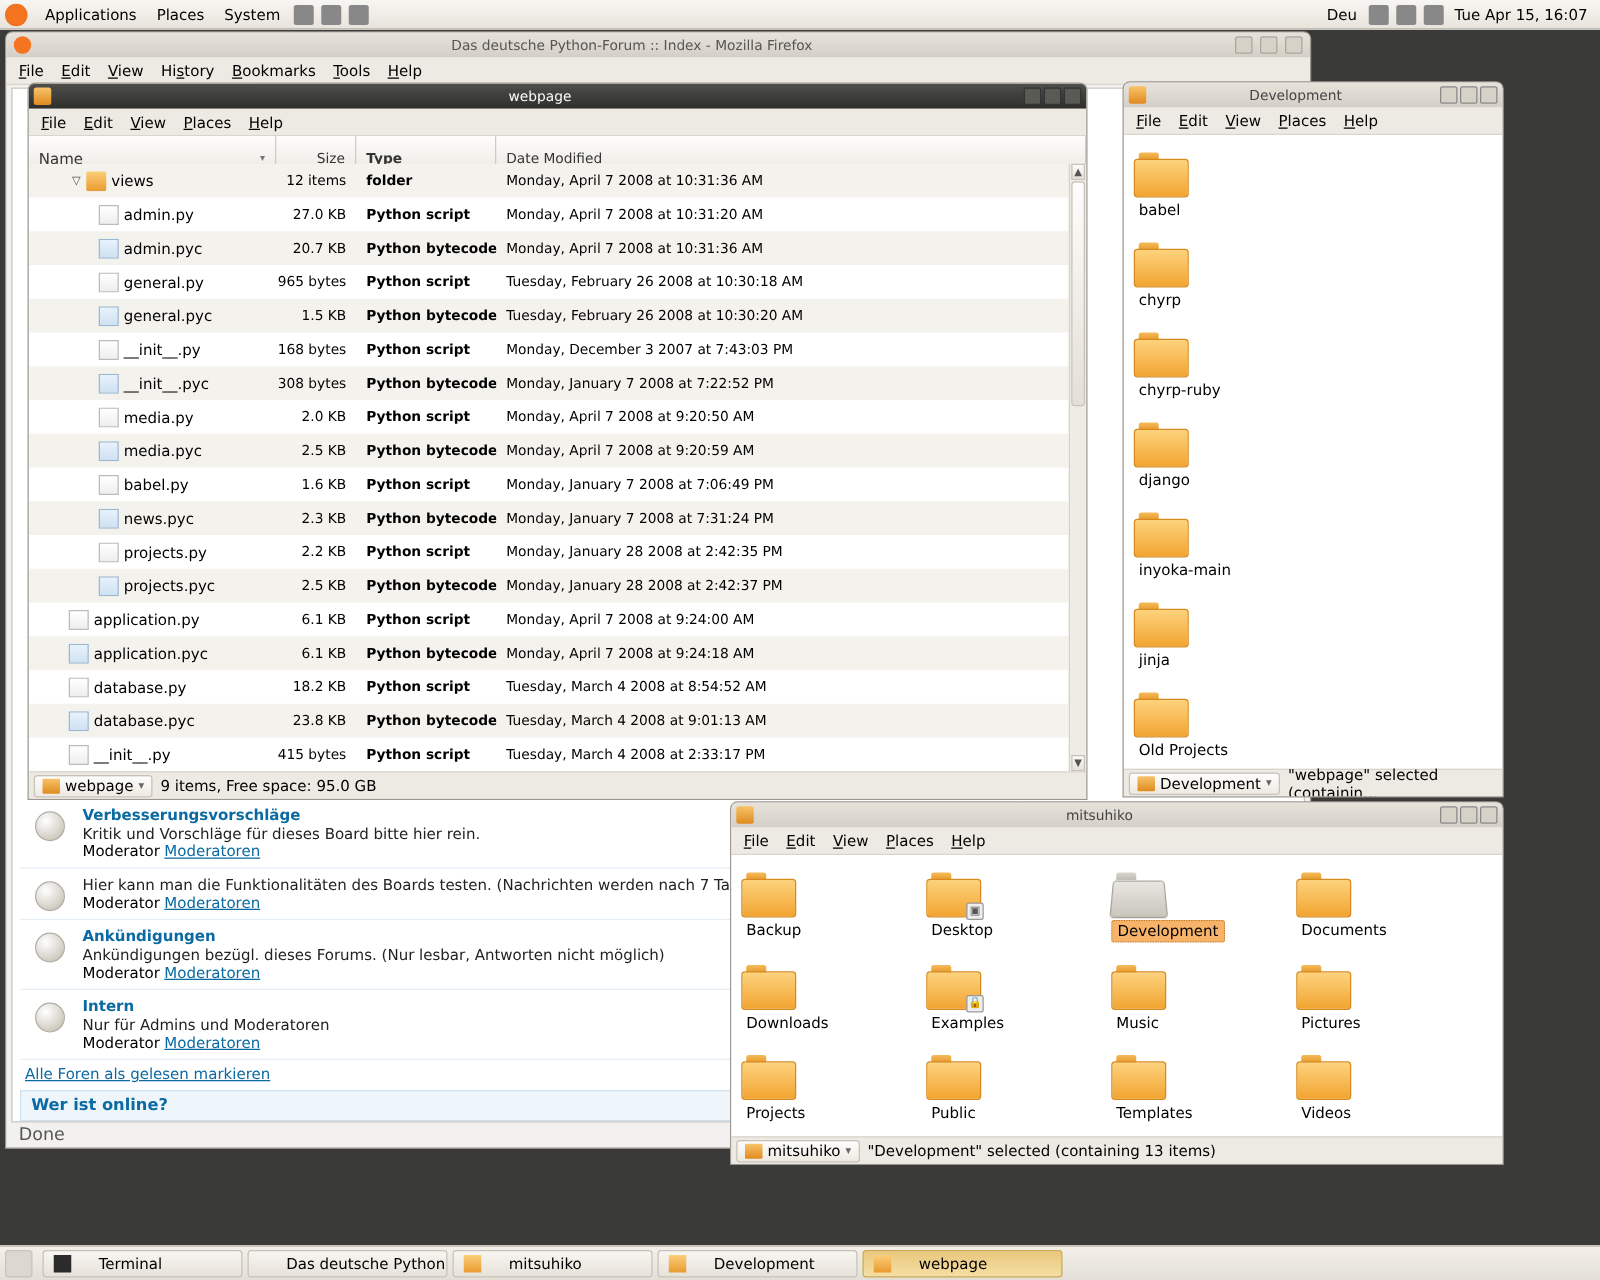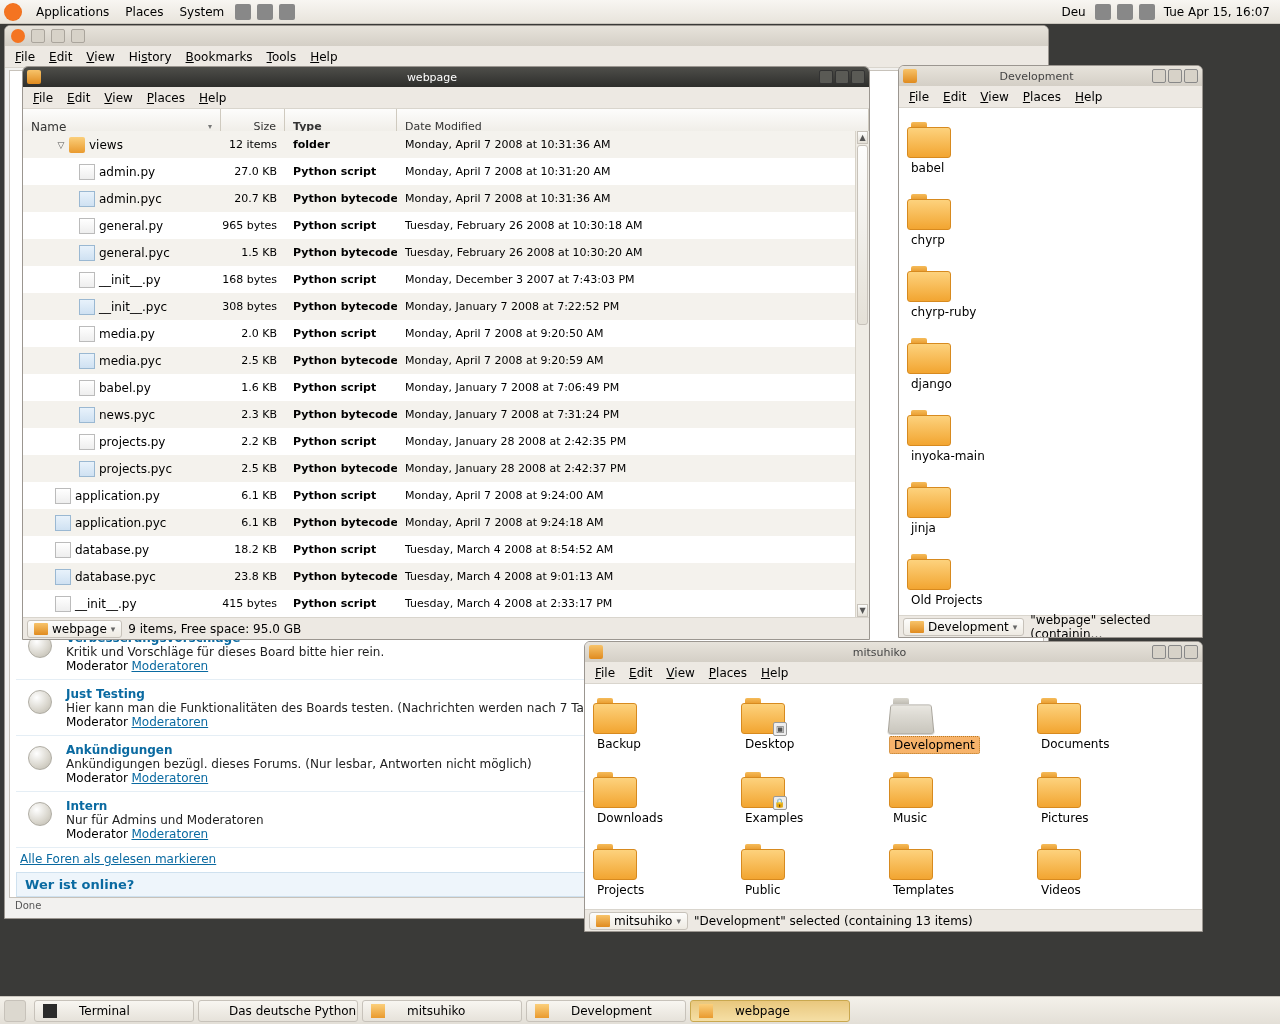--- a/index.html
+++ b/index.html
@@ -23,21 +23,21 @@
 
 .firefox { position:absolute; left:4px; top:25px; width:1045px; height:894px; background:#f2f1ef; border:1px solid #9b9690; border-radius:6px 6px 0 0; overflow:hidden;}
 .ff-titlebar { height:20px; background:linear-gradient(#e7e3db,#d4cfc6); display:flex; align-items:center; padding:0 6px; gap:4px;}
 .ff-titlebar .ff-icon { width:14px; height:14px; background:#f47421; border-radius:50%; }
 .ff-titlebar .title { flex:1; text-align:center; color:#555; font-size:11px;}
 .ff-titlebar .winbtn { width:14px; height:14px; background:#d7d2c8; border:1px solid #aaa59c; border-radius:2px; margin-left:2px;}
 .ff-menubar { height:22px; display:flex; align-items:center; gap:2px; padding:0 4px; background:#ede9e3; border-bottom:1px solid #d9d5cd;}
 .ff-menubar span { padding:2px 6px;}
 .ff-menubar span u { text-decoration:underline;}
 .ff-content { position:absolute; left:4px; right:4px; top:44px; bottom:20px; background:#fff; border:1px solid #c7c2ba; overflow:hidden;}
-.ff-status { position:absolute; left:4px; right:4px; bottom:2px; height:16px; color:#555; font-size:10px; padding:0 6px;}
+.ff-status { position:absolute; left:4px; right:4px; bottom:2px; height:16px; color:#555; font-size:14px; padding:0 6px;}
 
 
 .forum { position:absolute; left:6px; right:6px; bottom:0; }
 .forum-row { display:flex; align-items:flex-start; gap:12px; padding:6px 4px; border-bottom:1px solid #e5eef5;}
 .forum-row .bub { width:24px; height:24px; border-radius:50%; background:radial-gradient(circle at 35% 30%,#fff,#d8d5cc 60%,#b9b5aa); border:1px solid #b0ada4; margin:4px 2px 0 8px; flex:none;}
 .forum-row .body { flex:1;}
 .forum-row .body h4 { font-size:13px; font-weight:bold;}
 .forum-row .body h4 a { color:#0a6aa1; text-decoration:none;}
 .forum-row .body .desc { font-size:12px; color:#222;}
 .forum-row .body .mod { font-size:11px;}
@@ -127,20 +127,21 @@
   <span class="keyb">Deu</span>
   <div class="tray-icon tray-bulb"></div>
   <div class="tray-icon tray-net"></div>
   <div class="tray-icon tray-vol"></div>
   <span class="clock">Tue Apr 15, 16:07</span>
 </div>
 
 <div class="firefox">
   <div class="ff-titlebar">
     <div class="ff-icon"></div>
+    <div class="title">Das deutsche Python-Forum :: Index - Mozilla Firefox</div>
     <div class="winbtn"></div>
     <div class="winbtn"></div>
     <div class="winbtn"></div>
   </div>
   <div class="ff-menubar">
     <span><u>F</u>ile</span>
     <span><u>E</u>dit</span>
     <span><u>V</u>iew</span>
     <span>Hi<u>s</u>tory</span>
     <span><u>B</u>ookmarks</span>
@@ -153,21 +154,20 @@
           <div class="bub"></div>
           <div class="body">
             <h4><a href="#">Verbesserungsvorschläge</a></h4>
             <div class="desc">Kritik und Vorschläge für dieses Board bitte hier rein.</div>
             <div class="mod"><b>Moderator</b> <a href="#">Moderatoren</a></div>
           </div>
         </div>
         <div class="forum-row">
           <div class="bub"></div>
           <div class="body">
-            <h4><a href="#">Just Testing</a></h4>
             <div class="desc">Hier kann man die Funktionalitäten des Boards testen. (Nachrichten werden nach 7 Tagen au</div>
             <div class="mod"><b>Moderator</b> <a href="#">Moderatoren</a></div>
           </div>
         </div>
         <div class="forum-row">
           <div class="bub"></div>
           <div class="body">
             <h4><a href="#">Ankündigungen</a></h4>
             <div class="desc">Ankündigungen bezügl. dieses Forums. (Nur lesbar, Antworten nicht möglich)</div>
             <div class="mod"><b>Moderator</b> <a href="#">Moderatoren</a></div>

